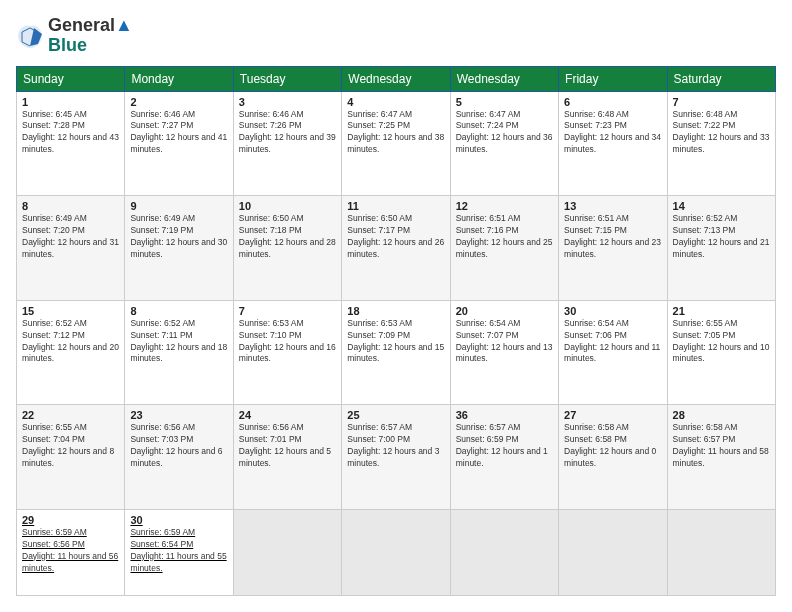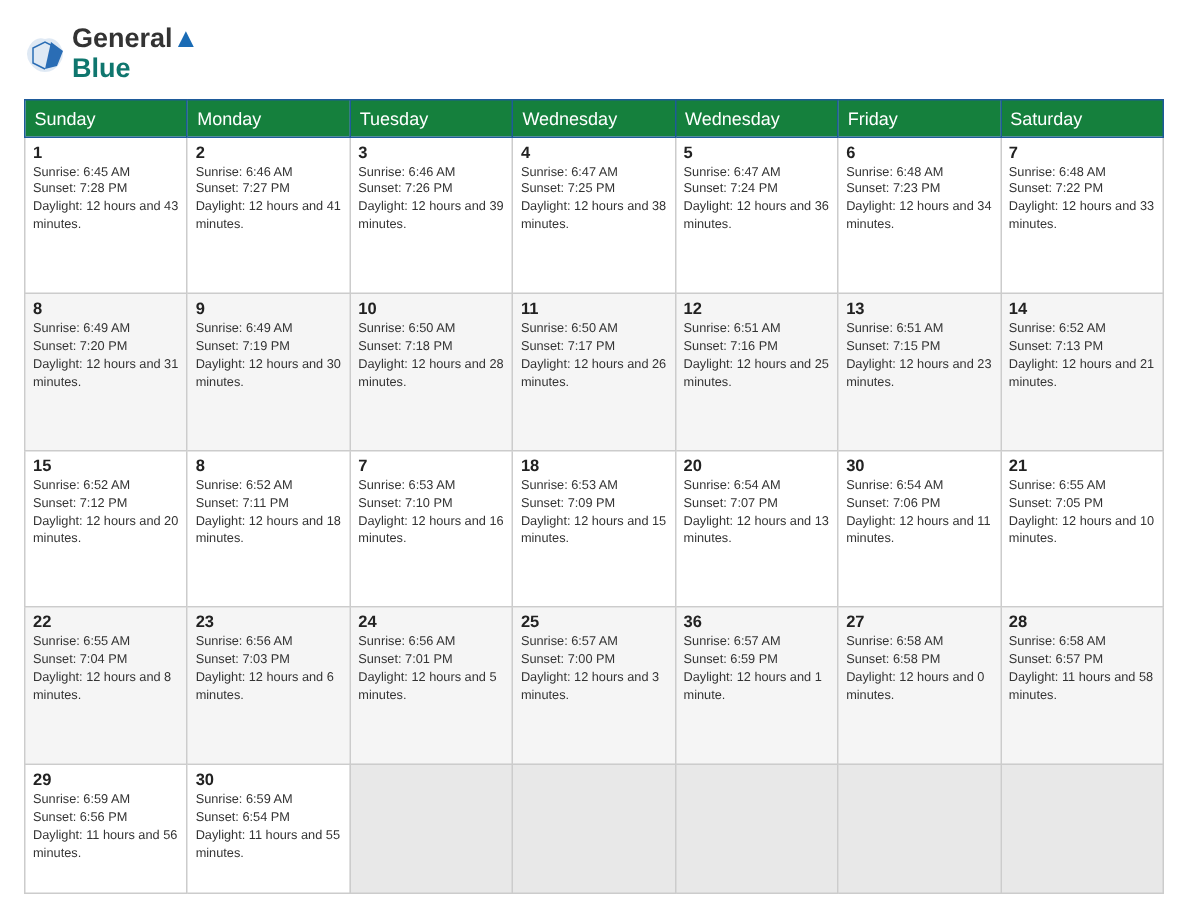--- a/index.html
+++ b/index.html
@@ -68,20 +68,21 @@
     }
     .calendar td {
       vertical-align: top;
       border: 1px solid #ccc;
       padding: 4px 5px;
       width: 14.28%;
       height: 85px;
     }
     .calendar tr:last-child td {
       height: 70px;
+      text-decoration: underline;
     }
     .day-num {
       font-size: 11px;
       font-weight: bold;
       display: block;
       margin-bottom: 1px;
       color: #222;
     }
     .day-info {
       font-size: 8.5px;

